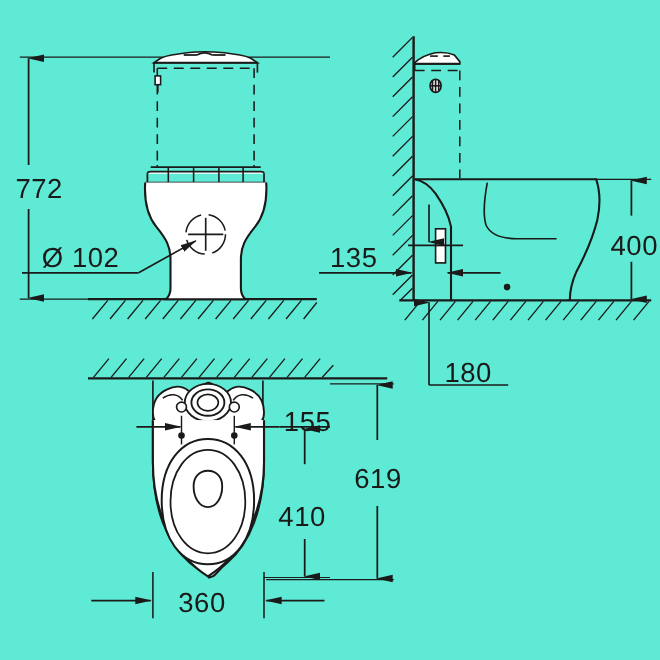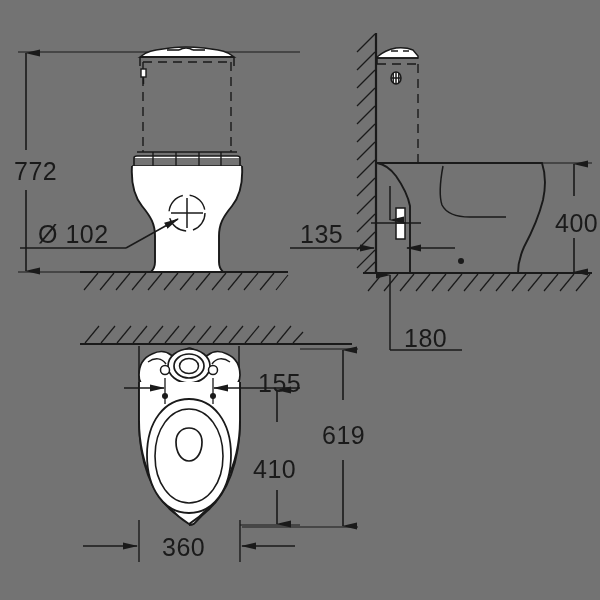--- a/index.html
+++ b/index.html
@@ -4,21 +4,21 @@
 <style>
   html, body {
     margin: 0;
     padding: 0;
     background: #ffffff;
   }
   #sheet {
     position: relative;
     width: 600px;
     height: 600px;
-    background: #737373;
+    background: #5eead4;
     overflow: hidden;
     font-family: "Liberation Sans", sans-serif;
   }
   #sheet svg {
     display: block;
   }
   text {
     font-family: "Liberation Sans", sans-serif;
     fill: #1a1a1a;
   }

